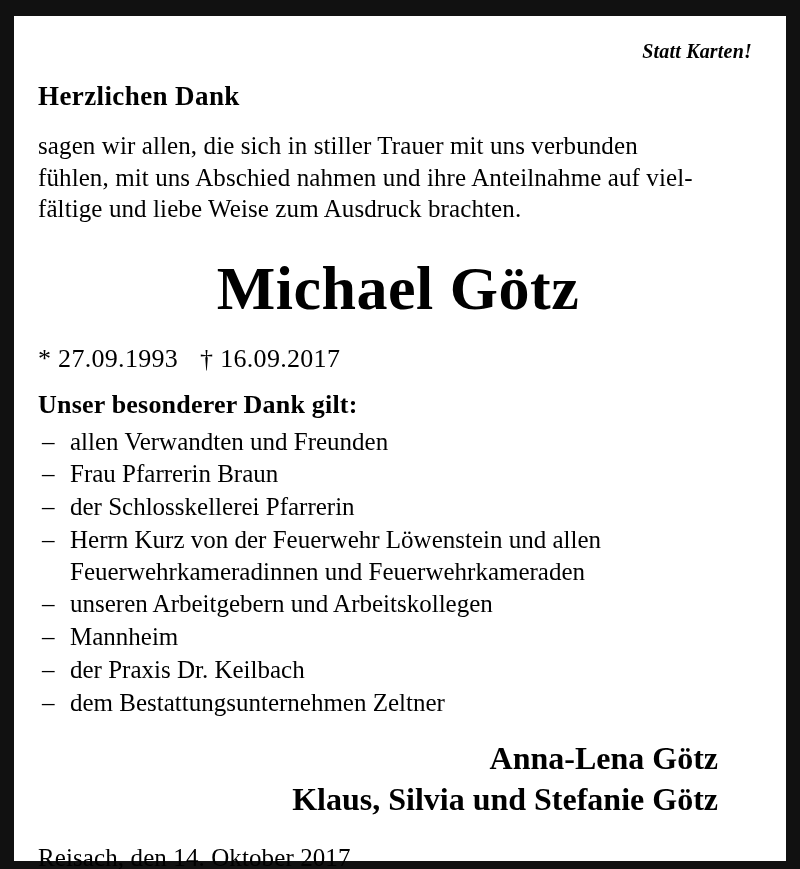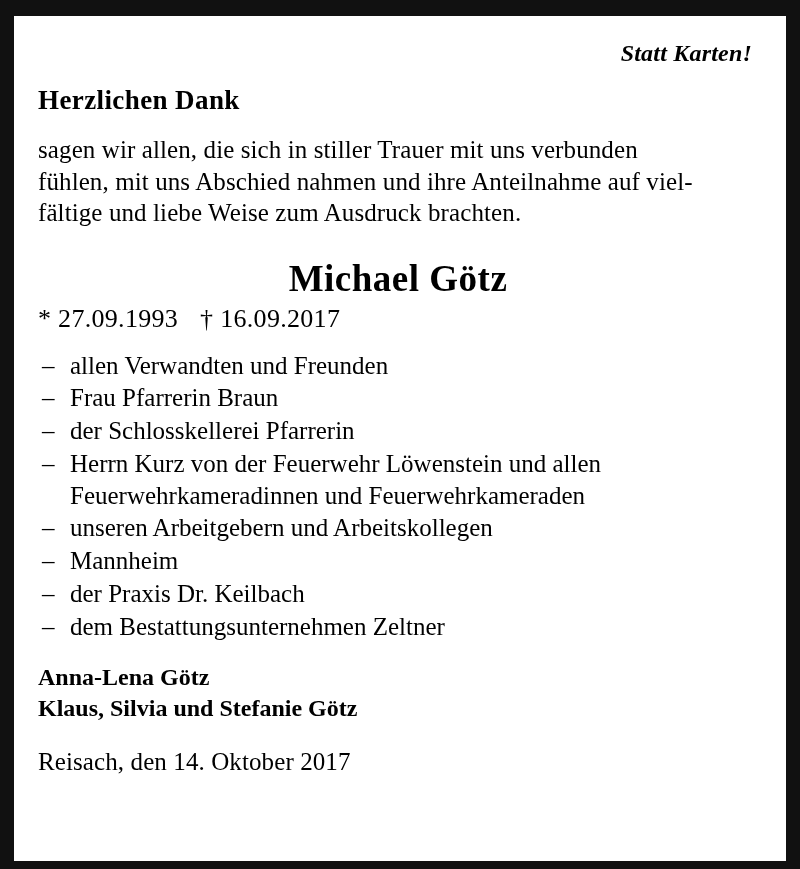--- a/index.html
+++ b/index.html
@@ -30,43 +30,43 @@
     box-sizing: border-box;
     width: 100%;
     height: 100%;
     padding: 18px 28px 0 24px;
     background: #ffffff;
   }
   .statt {
     text-align: right;
     font-style: italic;
     font-weight: bold;
-    font-size: 24px;
+    font-size: 20px;
     letter-spacing: 0.2px;
     margin: 6px 6px 18px 0;
   }
   .thanks-title {
     font-weight: bold;
     font-size: 27px;
     letter-spacing: 0.4px;
     margin: 0 0 18px 0;
   }
   .thanks-body {
     font-size: 25px;
     line-height: 1.26;
     margin: 0;
     letter-spacing: 0.1px;
   }
   .thanks-body span { display: block; }
   .name {
     text-align: center;
-    font-size: 37px;
+    font-size: 62px;
     font-weight: bold;
     letter-spacing: 0.5px;
-    margin: 28px 0 4px 0;
+    margin: 28px 0 20px 0;
   }
   .dates {
     text-align: left;
     font-size: 26px;
     margin: 0 0 16px 0;
     letter-spacing: 0.3px;
   }
   .dates .sep {
     display: inline-block;
     width: 22px;
@@ -91,23 +91,23 @@
   }
   ul.thanks-list li .dash {
     position: absolute;
     left: 4px;
     top: 0;
   }
   ul.thanks-list li .l2 {
     display: block;
   }
   .signature {
-    text-align: left;
+    text-align: right;
     font-weight: bold;
-    font-size: 24px;
+    font-size: 32px;
     line-height: 1.28;
     margin: 20px 0 0 0;
     padding-right: 40px;
   }
   .signature span { display: block; }
   .place {
     font-size: 25px;
     margin: 24px 0 0 0;
     letter-spacing: 0.1px;
   }
@@ -125,20 +125,21 @@
       <span>sagen wir allen, die sich in stiller Trauer mit uns verbunden</span>
       <span>fühlen, mit uns Abschied nahmen und ihre Anteilnahme auf viel-</span>
       <span>fältige und liebe Weise zum Ausdruck brachten.</span>
     </div>
 
     <div class="name">Michael Götz</div>
     <div class="dates">
       <span>* 27.09.1993</span><span class="sep"></span><span>† 16.09.2017</span>
     </div>
 
+    <div class="special-title">Unser besonderer Dank gilt:</div>
     <ul class="thanks-list">
       <li>
         <span class="dash">–</span>
         <span>allen Verwandten und Freunden</span>
         
       </li>
       <li>
         <span class="dash">–</span>
         <span>Frau Pfarrerin Braun</span>
         

